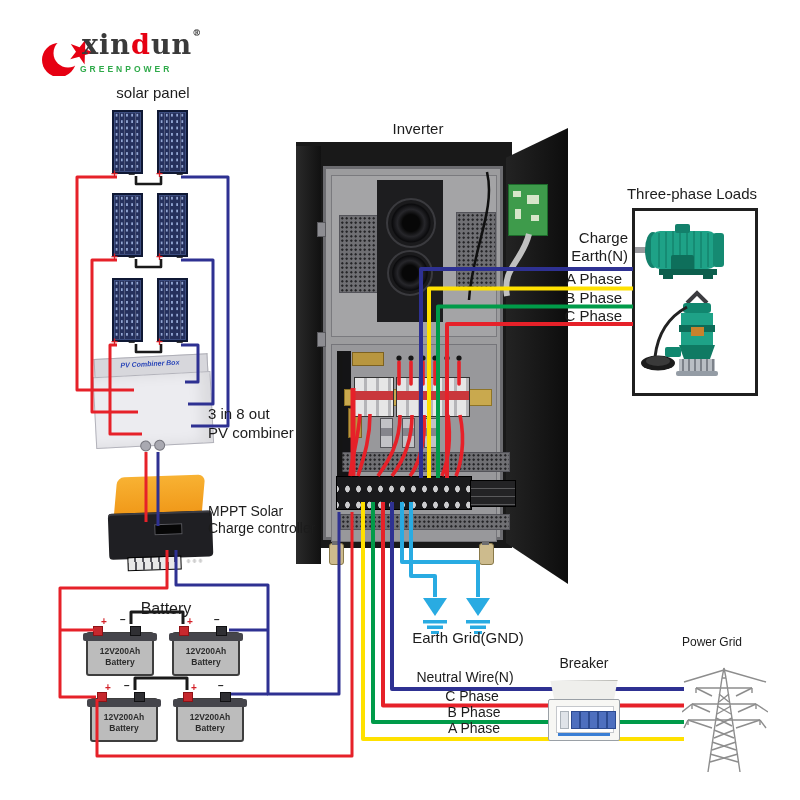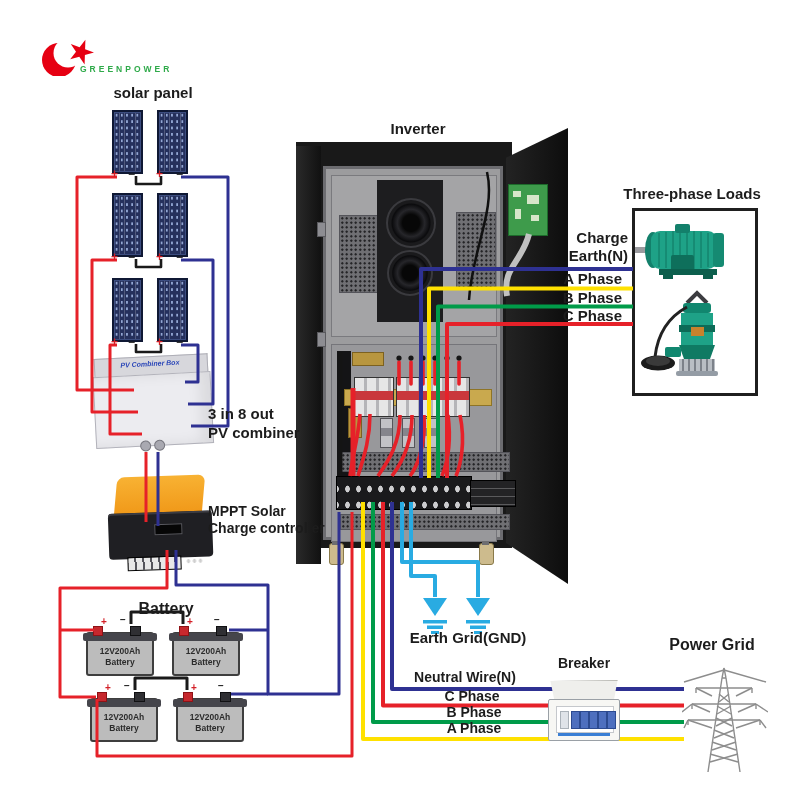--- a/index.html
+++ b/index.html
@@ -1,21 +1,21 @@
 <!DOCTYPE html>
 <html style="--wire-red: #e62129; --wire-blue: #2e3192; --wire-yellow: #ffe100; --wire-green: #009b49; --wire-cyan: #29abe2; --logo-red: #e60012; --logo-green: #2faa4a; --panel-blue: #25305c; --mppt-orange: #f5a21d;"><head>
 <meta charset="utf-8">
 <style>
   html,body{margin:0;padding:0;background:#fff}
   #stage{position:relative;width:800px;height:800px;background:#fff;overflow:hidden;
          font-family:"Liberation Sans",sans-serif}
   svg{display:block}
   .abs{position:absolute}
   
-  .lbl{position:absolute;font-weight:bold;color:#1c1c1c;font-size:15px;line-height:1.12;
+  .lbl{position:absolute;font-weight:normal;color:#1c1c1c;font-size:15px;line-height:1.12;
        white-space:nowrap;z-index:50}
   .ctr{text-align:center}
   .rgt{text-align:right}
   
   .logo{position:absolute;left:16px;top:14px;width:180px;height:64px;z-index:50}
   .logo-mark{position:absolute;left:0;top:0}
   .logo-text{position:absolute;left:66px;top:14px;font-family:"DejaVu Serif",serif;
              font-weight:bold;font-size:27px;color:#3a3a3a;letter-spacing:1px}
   .logo-text .accent{color:var(--logo-red)}
   .logo-text sup{font-size:9px;vertical-align:18px;letter-spacing:0}
@@ -129,20 +129,21 @@
 <body>
 
 <div id="stage">
 
   <div class="logo">
     <svg class="logo-mark" width="92" height="62">
       <circle cx="43" cy="46" r="17" fill="#e60012"></circle>
       <circle cx="52" cy="39" r="14.5" fill="#ffffff"></circle>
       <path d="M69.4,25.8 L63.6,33.2 L54.8,30 L60,37.8 L54.2,45.3 L63.3,42.7 L68.6,50.5 L68.9,41.1 L78,38.5 L69.1,35.2 Z" fill="#e60012"></path>
     </svg>
+    <div class="logo-text"><span>xin</span><span class="accent">d</span><span>un</span><sup>®</sup></div>
     <div class="logo-sub">GREENPOWER</div>
   </div>
 
   <div class="lbl ctr" style="left:105px;top:85px;width:96px">solar panel</div>
   <div class="panel" style="left:112px;top:110px"></div>
   <div class="panel" style="left:157px;top:110px"></div>
   <div class="panel" style="left:112px;top:193px"></div>
   <div class="panel" style="left:157px;top:193px"></div>
   <div class="panel" style="left:112px;top:278px"></div>
   <div class="panel" style="left:157px;top:278px"></div>
@@ -290,21 +291,21 @@
         <div class="brk-mod" style="left:3px;background:#dfe3e8;border-color:#aab1b8"></div>
         <div class="brk-mod" style="left:14px"></div>
         <div class="brk-mod" style="left:23px"></div>
         <div class="brk-mod" style="left:32px"></div>
         <div class="brk-mod" style="left:41px"></div>
         <div class="brk-mod" style="left:50px"></div>
       </div>
       <div class="brk-strip"></div>
     </div>
   </div>
-  <div class="lbl ctr" style="left:668px;top:636px;width:88px;font-size:16px">Power Grid</div>
+  <div class="lbl ctr" style="left:668px;top:636px;width:88px;font-size:12px">Power Grid</div>
   <div class="abs" style="left:682px;top:658px;z-index:40">
     <svg width="86" height="118" viewBox="0 0 86 118">
       <g stroke="#8d8d8d" stroke-width="1.4" fill="none">
         <path d="M26,114 L40,20 M58,114 L44,20"></path>
         <path d="M28,104 L56,96 M56,104 L28,96 M30,92 L54,84 M54,92 L30,84 M32,80 L52,72 M52,80 L32,72 M34,68 L50,60 M50,68 L34,60 M35,56 L49,48 M49,56 L35,48 M37,44 L47,36 M47,44 L37,36"></path>
         <path d="M14,30 H70 M10,46 H74 M6,62 H78"></path>
         <path d="M14,30 L30,38 M70,30 L54,38 M10,46 L28,54 M74,46 L56,54 M6,62 L30,70 M78,62 L54,70"></path>
         <path d="M40,20 H44 M42,10 L40,20 M42,10 L44,20"></path>
         <path d="M2,24 L42,12 M84,24 L42,12 M0,54 L10,46 M86,54 L74,46 M2,70 L6,62 M84,70 L78,62"></path>
         <path d="M14,30 v5 M70,30 v5 M10,46 v5 M74,46 v5 M6,62 v5 M78,62 v5"></path>

